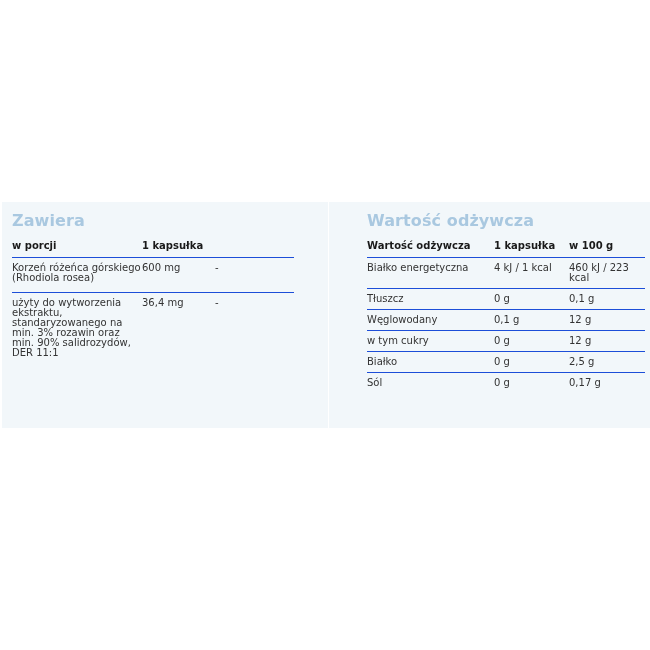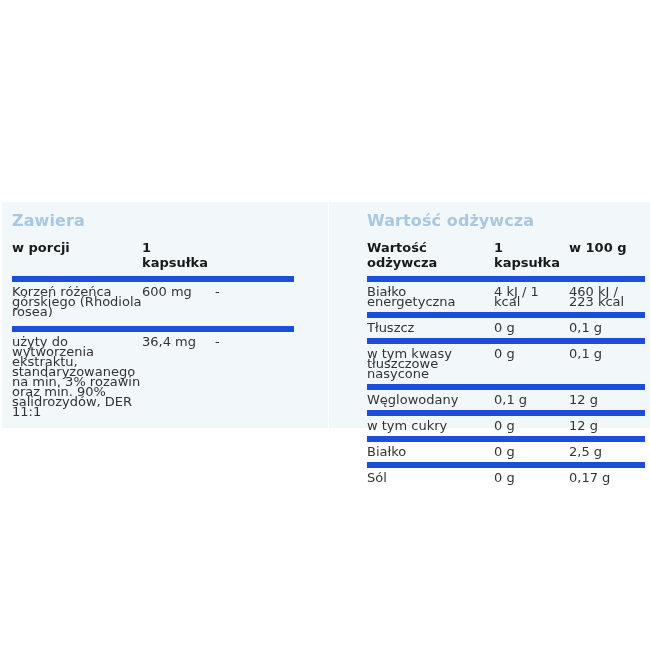--- a/index.html
+++ b/index.html
@@ -10,25 +10,25 @@
     .panel {
       position: absolute; top: 202px; height: 226px; background: #f2f7fa;
     }
     .panel.left { left: 2px; width: 326px; }
     .panel.right { left: 329px; width: 321px; }
     .heading {
       position: absolute; font-size: 16px; font-weight: bold; color: #a9c8e0; letter-spacing: 0.1px;
     }
     .panel.left .heading { left: 10px; top: 9px; }
     .panel.right .heading { left: 38px; top: 9px; }
-    table { position: absolute; border-collapse: collapse; font-size: 13px; }
+    table { position: absolute; border-collapse: collapse; font-size: 10px; }
     .panel.left table { left: 10px; top: 38px; width: 282px; }
     .panel.right table { left: 38px; top: 38px; width: 278px; }
     th { text-align: left; font-weight: bold; color: #1a1a1a; padding: 0 0 6px 0; height: 10px; vertical-align: top; }
-    td { vertical-align: top; padding: 5px 0 5px 0; border-top: 6px solid #1d4ed8; line-height: 10px; color: #333; }
+    td { vertical-align: top; padding: 5px 0 5px 0; border-top: 1px solid #1d4ed8; line-height: 10px; color: #333; }
     .panel.left td { padding-top: 5px; padding-bottom: 9px; }
     .panel.right td { height: 9px; padding-top: 5px; padding-bottom: 5px; }
   </style>
 </head>
 <body>
 
 <div class="panel left">
   <div class="heading">Zawiera</div>
   <table>
     <colgroup>
@@ -78,25 +78,20 @@
         <td>Białko energetyczna</td>
         <td>4 kJ / 1 kcal</td>
         <td>460 kJ / 223 kcal</td>
       </tr>
       <tr>
         <td>Tłuszcz</td>
         <td>0 g</td>
         <td>0,1 g</td>
       </tr>
       <tr>
-        <td>w tym kwasy tłuszczowe nasycone</td>
-        <td>0 g</td>
-        <td>0,1 g</td>
-      </tr>
-      <tr>
         <td>Węglowodany</td>
         <td>0,1 g</td>
         <td>12 g</td>
       </tr>
       <tr>
         <td>w tym cukry</td>
         <td>0 g</td>
         <td>12 g</td>
       </tr>
       <tr>

